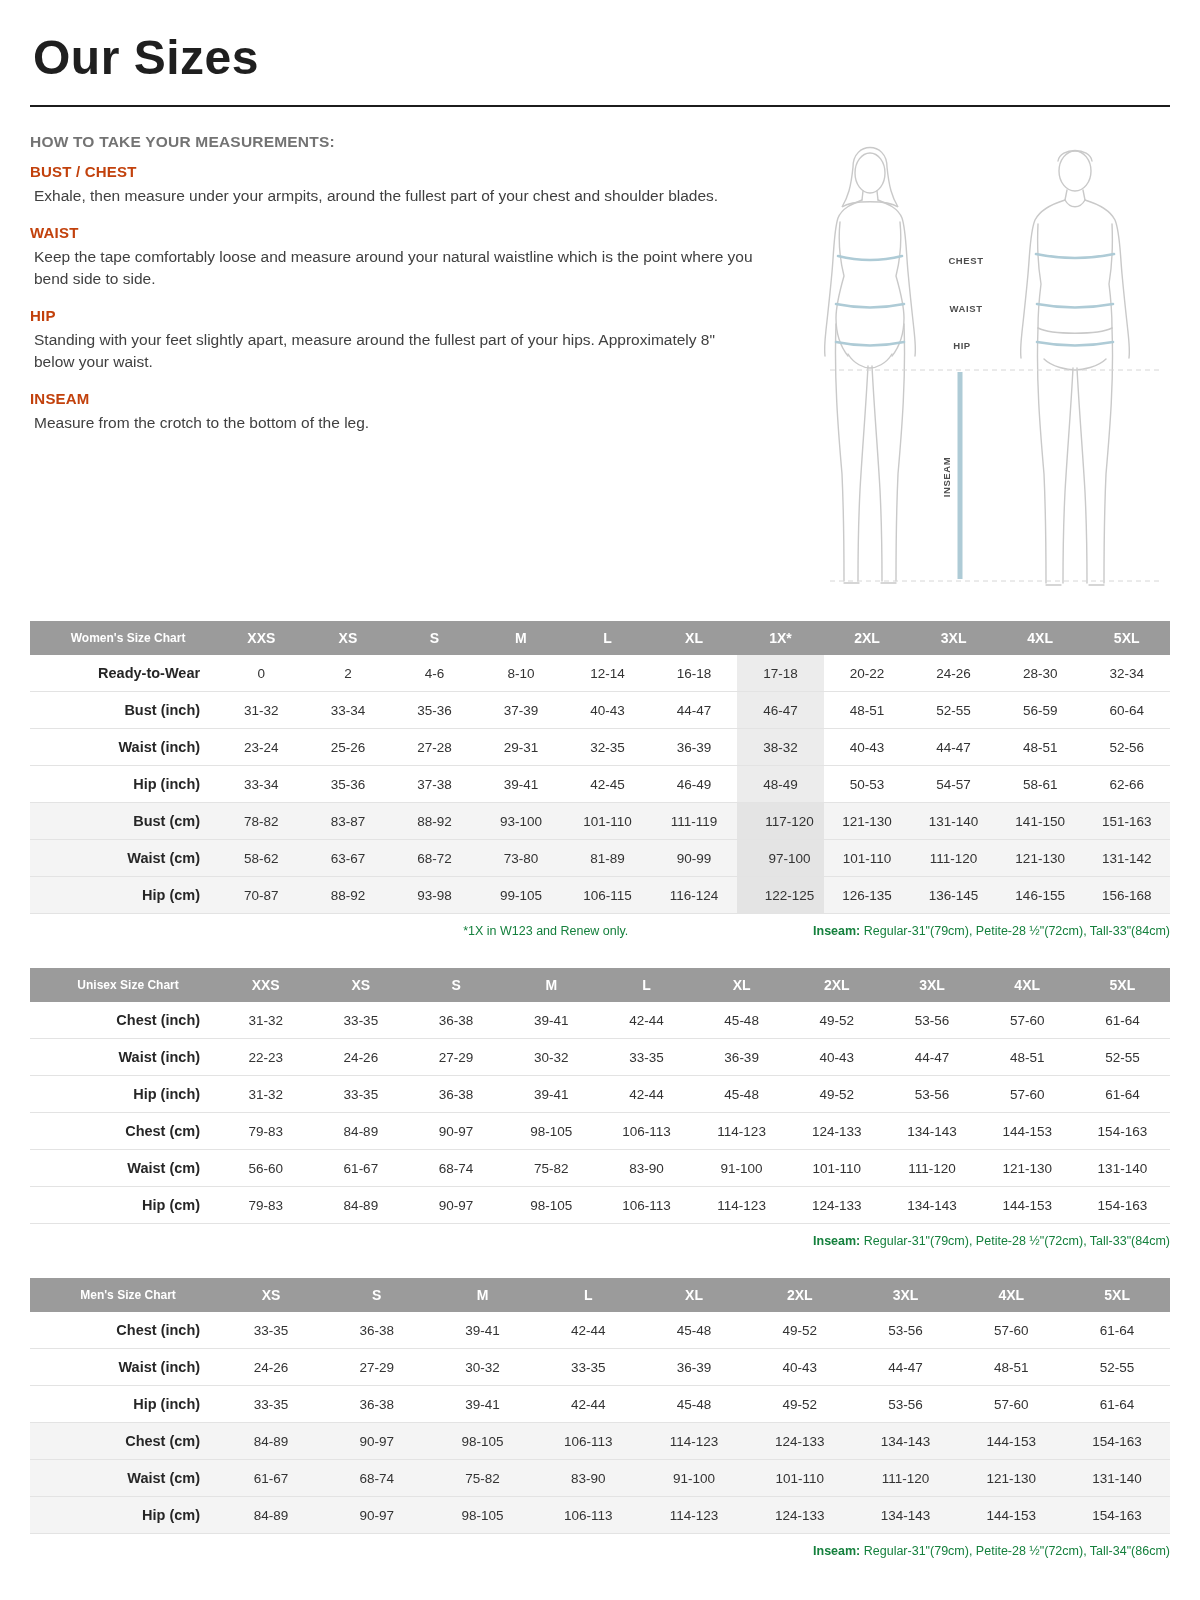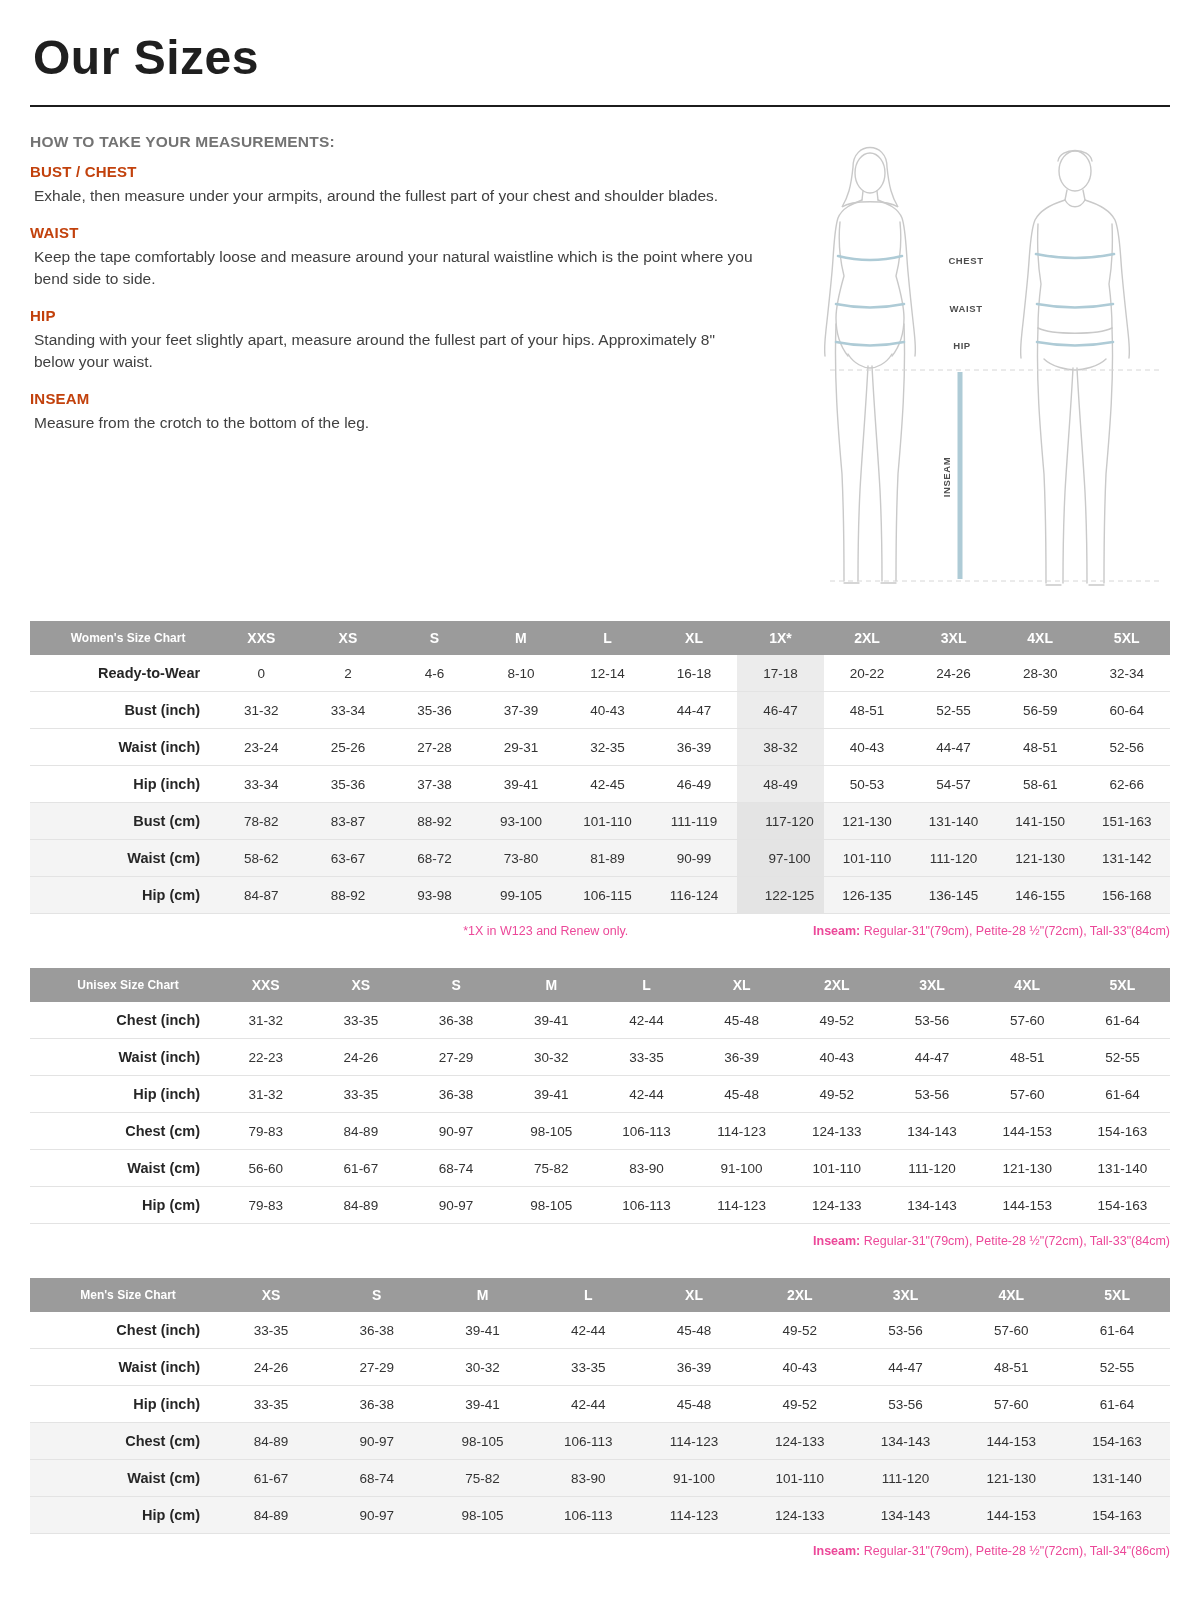--- a/index.html
+++ b/index.html
@@ -49,21 +49,21 @@
   table.size-chart td.row-label{
     font-weight:bold;font-size:14.5px;color:#262626;
     text-align:right;padding-right:18px;
   }
   table.size-chart td.hl{background:#ececec;}
   table.size-chart tr.shaded td{background:#f4f4f4;}
   table.size-chart tr.shaded td.hl{background:#e4e4e4;padding-left:20px;}
 
   .footnotes{
     display:flex;align-items:baseline;
-    font-size:12.5px;color:#ec4899;
+    font-size:12.5px;color:#15803d;
     margin:10px 0 28px;min-height:16px;
   }
   .footnotes .note{margin-left:38%;}
   .footnotes .inseam{margin-left:auto;}
   .footnotes .inseam b{font-weight:bold;}
 </style>
 </head>
 <body>
 
 <div class="page">
@@ -273,21 +273,21 @@
               <td>81-89</td>
               <td>90-99</td>
               <td class="hl">97-100</td>
               <td>101-110</td>
               <td>111-120</td>
               <td>121-130</td>
               <td>131-142</td>
             </tr>
             <tr class="shaded">
               <td class="row-label">Hip (cm)</td>
-              <td>84-87</td>
+              <td>70-87</td>
               <td>88-92</td>
               <td>93-98</td>
               <td>99-105</td>
               <td>106-115</td>
               <td>116-124</td>
               <td class="hl">122-125</td>
               <td>126-135</td>
               <td>136-145</td>
               <td>146-155</td>
               <td>156-168</td>

